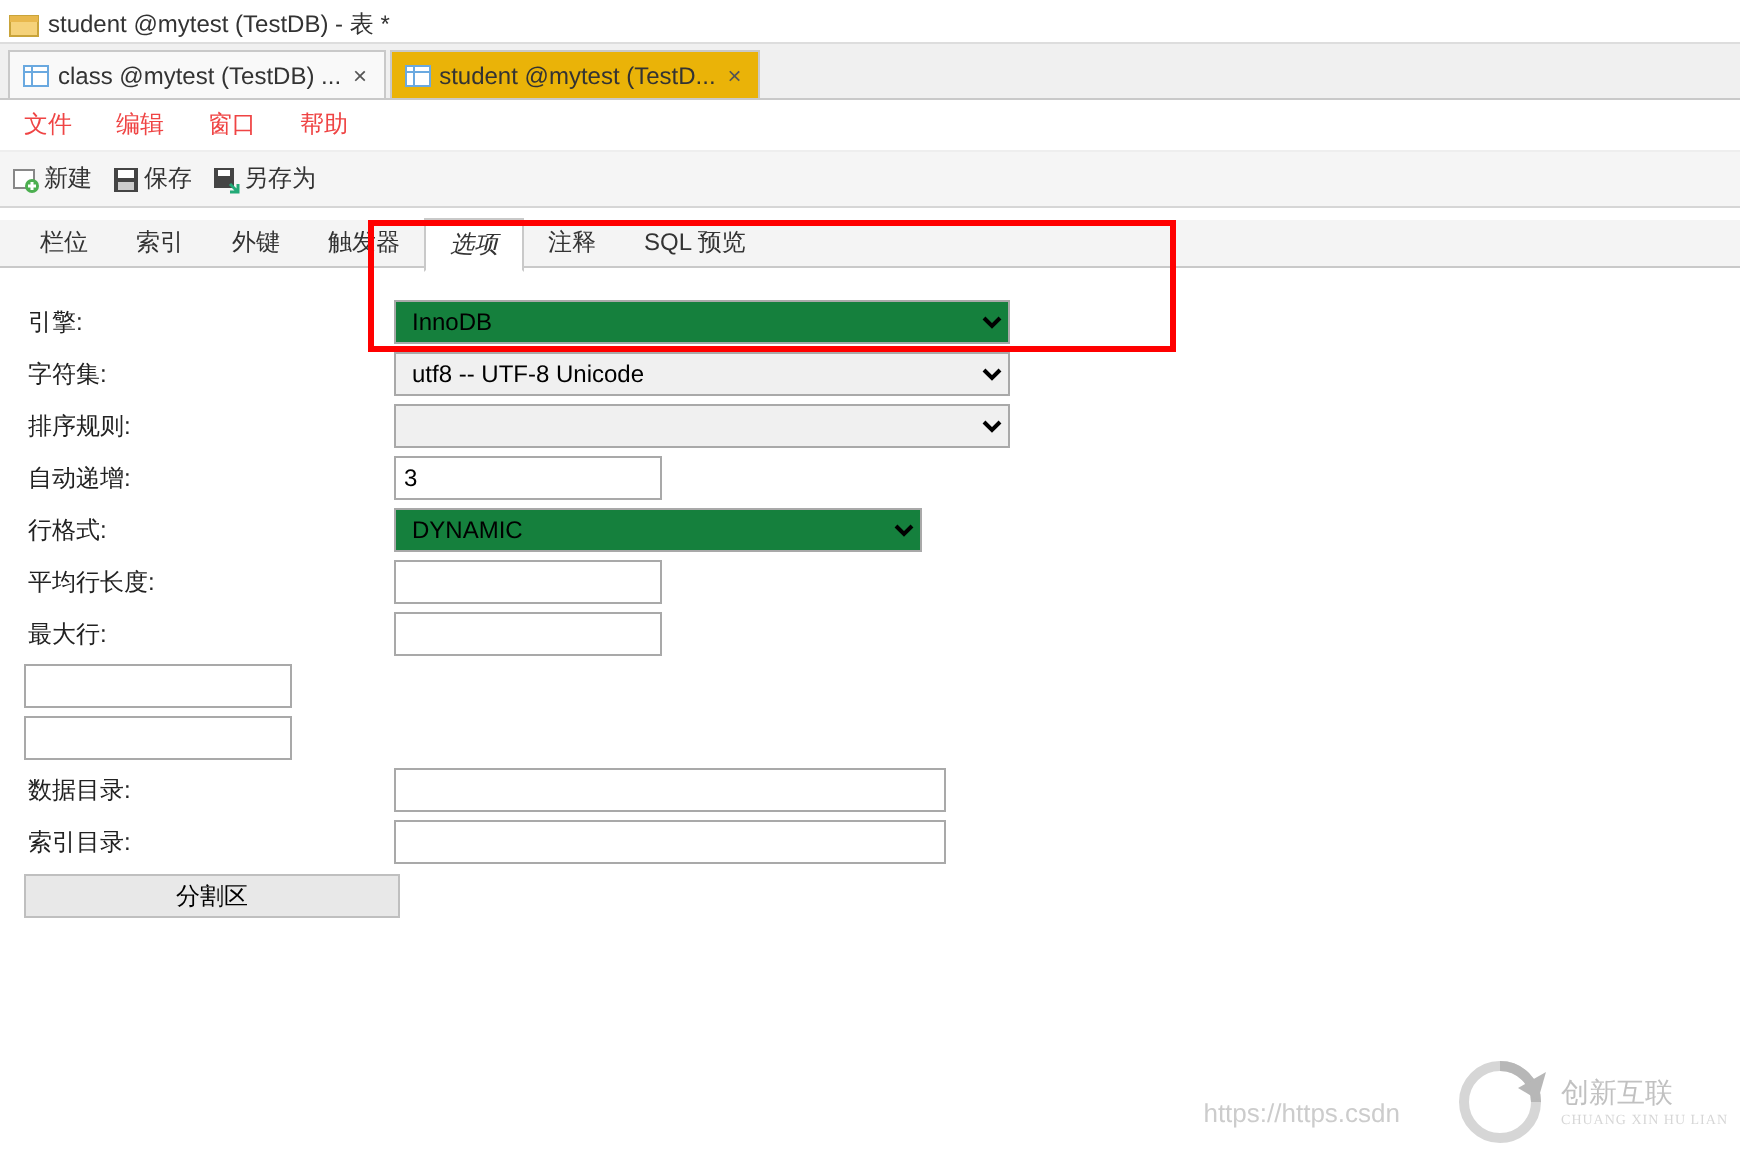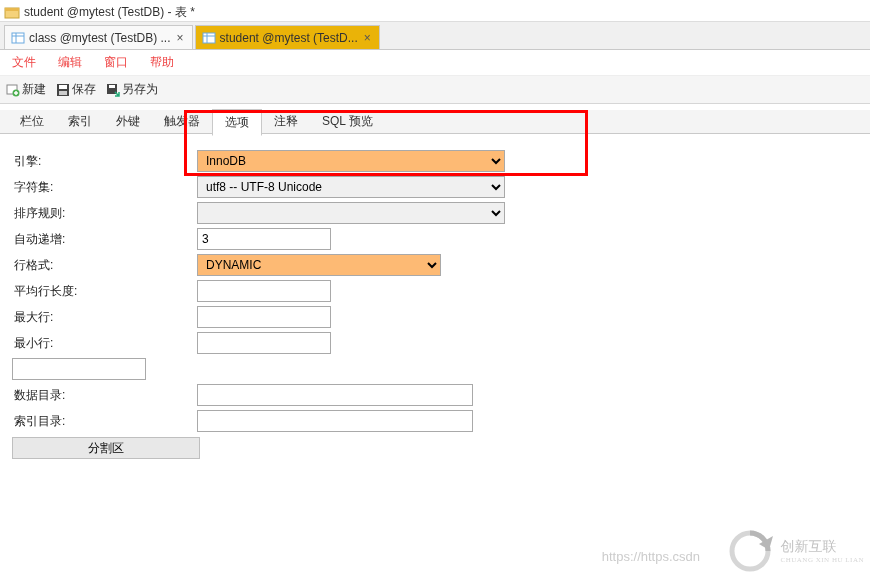--- a/index.html
+++ b/index.html
@@ -96,20 +96,21 @@
       padding: 4px 12px;
       cursor: pointer;
       color: #333;
     }
     .subtab.active {
       background: #fff;
       border: 1px solid #c9c9c9;
       border-bottom-color: #fff;
       position: relative;
       top: 1px;
+      font-style: italic;
     }
     
     .form-area {
       padding: 14px 12px 0 12px;
     }
     .form-row {
       display: flex;
       align-items: center;
       height: 26px;
       margin-bottom: 0;
@@ -119,21 +120,21 @@
       padding-left: 2px;
       font-size: 12px;
       color: #222;
     }
     .form-field { }
     select.wide, input.wide {
       height: 22px;
       font-size: 12px;
       padding: 0 4px;
       border: 1px solid #a9a9a9;
-      background: #fdba74;
+      background: #15803d;
     }
     select.wide { width: 308px; }
     input.small { width: 134px; height: 22px; font-size: 12px; border: 1px solid #a9a9a9; padding: 0 4px;}
     input.wide2 { width: 276px; height: 22px; font-size: 12px; border:1px solid #a9a9a9; padding:0 4px;}
     .btn-partition {
       width: 188px; height: 22px;
       background: #e8e8e8; border: 1px solid #bfbfbf;
       font-size: 12px; cursor: pointer;
       margin-top: 2px; margin-left: 0;
     }
@@ -287,42 +288,41 @@
   <div class="form-row">
     <div class="form-label">自动递增:</div>
     <div class="form-field">
       <input class="small" value="3" style="">
     </div>
   </div>
 
   <div class="form-row">
     <div class="form-label">行格式:</div>
     <div class="form-field">
-      <select class="wide" style="width:244px;">
+      <select class="wide" style="width:264px;">
         <option>DYNAMIC</option>
       </select>
     </div>
   </div>
 
   <div class="form-row">
     <div class="form-label">平均行长度:</div>
     <div class="form-field">
       <input class="small" value="" style="">
     </div>
   </div>
 
   <div class="form-row">
     <div class="form-label">最大行:</div>
     <div class="form-field">
       <input class="small" value="" style="">
     </div>
   </div>
 
   <div class="form-row">
-    <div class="form-label">最小行:</div>
     <div class="form-field">
       <input class="small" value="" style="">
     </div>
   </div>
 
   <div class="form-row">
     <div class="form-field">
       <input class="small" value="" style="">
     </div>
   </div>

